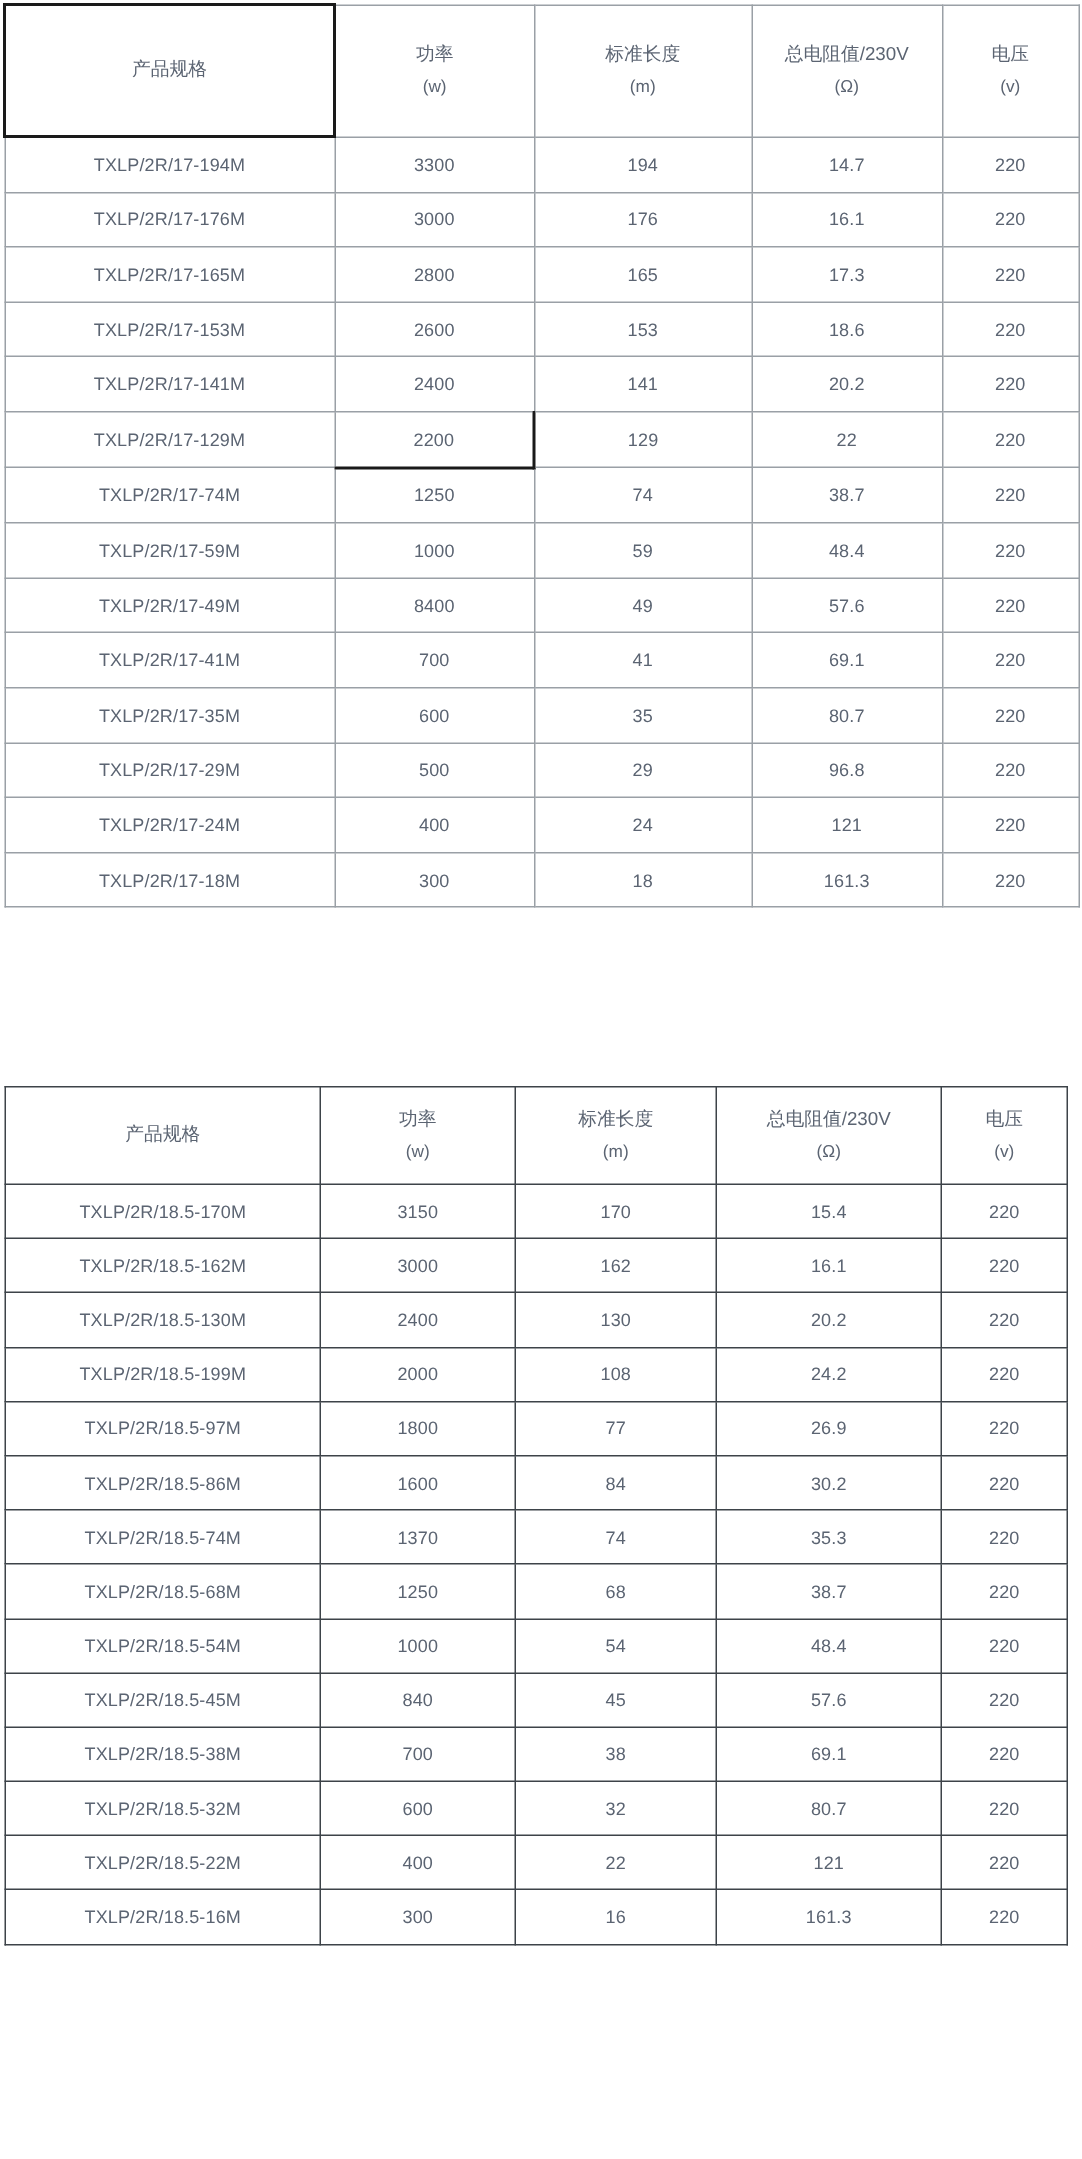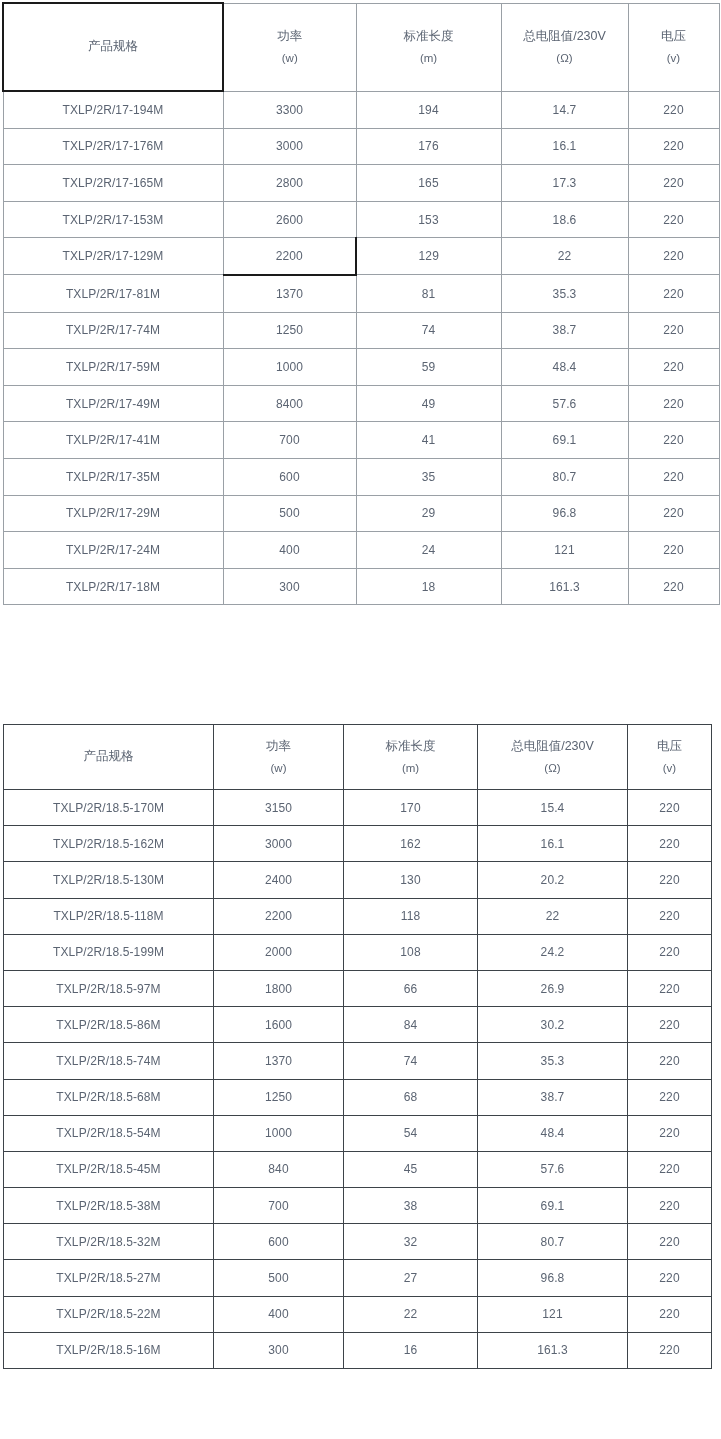--- a/index.html
+++ b/index.html
@@ -142,31 +142,31 @@
             <td>220</td>
           </tr>
           <tr>
             <td>TXLP/2R/17-153M</td>
             <td>2600</td>
             <td>153</td>
             <td>18.6</td>
             <td>220</td>
           </tr>
           <tr>
+            <td>TXLP/2R/17-141M</td>
+            <td>2400</td>
+            <td>141</td>
+            <td>20.2</td>
+            <td>220</td>
+          </tr>
+          <tr>
             <td>TXLP/2R/17-129M</td>
             <td class="cell-active-body">2200</td>
             <td>129</td>
             <td>22</td>
-            <td>220</td>
-          </tr>
-          <tr>
-            <td>TXLP/2R/17-81M</td>
-            <td>1370</td>
-            <td>81</td>
-            <td>35.3</td>
             <td>220</td>
           </tr>
           <tr>
             <td>TXLP/2R/17-74M</td>
             <td>1250</td>
             <td>74</td>
             <td>38.7</td>
             <td>220</td>
           </tr>
           <tr>
@@ -256,37 +256,30 @@
             <td>220</td>
           </tr>
           <tr>
             <td>TXLP/2R/18.5-130M</td>
             <td>2400</td>
             <td>130</td>
             <td>20.2</td>
             <td>220</td>
           </tr>
           <tr>
-            <td>TXLP/2R/18.5-118M</td>
-            <td>2200</td>
-            <td>118</td>
-            <td>22</td>
-            <td>220</td>
-          </tr>
-          <tr>
             <td>TXLP/2R/18.5-199M</td>
             <td>2000</td>
             <td>108</td>
             <td>24.2</td>
             <td>220</td>
           </tr>
           <tr>
             <td>TXLP/2R/18.5-97M</td>
             <td>1800</td>
-            <td>66</td>
+            <td>77</td>
             <td>26.9</td>
             <td>220</td>
           </tr>
           <tr>
             <td>TXLP/2R/18.5-86M</td>
             <td>1600</td>
             <td>84</td>
             <td>30.2</td>
             <td>220</td>
           </tr>
@@ -326,27 +319,20 @@
             <td>220</td>
           </tr>
           <tr>
             <td>TXLP/2R/18.5-32M</td>
             <td>600</td>
             <td>32</td>
             <td>80.7</td>
             <td>220</td>
           </tr>
           <tr>
-            <td>TXLP/2R/18.5-27M</td>
-            <td>500</td>
-            <td>27</td>
-            <td>96.8</td>
-            <td>220</td>
-          </tr>
-          <tr>
             <td>TXLP/2R/18.5-22M</td>
             <td>400</td>
             <td>22</td>
             <td>121</td>
             <td>220</td>
           </tr>
           <tr>
             <td>TXLP/2R/18.5-16M</td>
             <td>300</td>
             <td>16</td>

